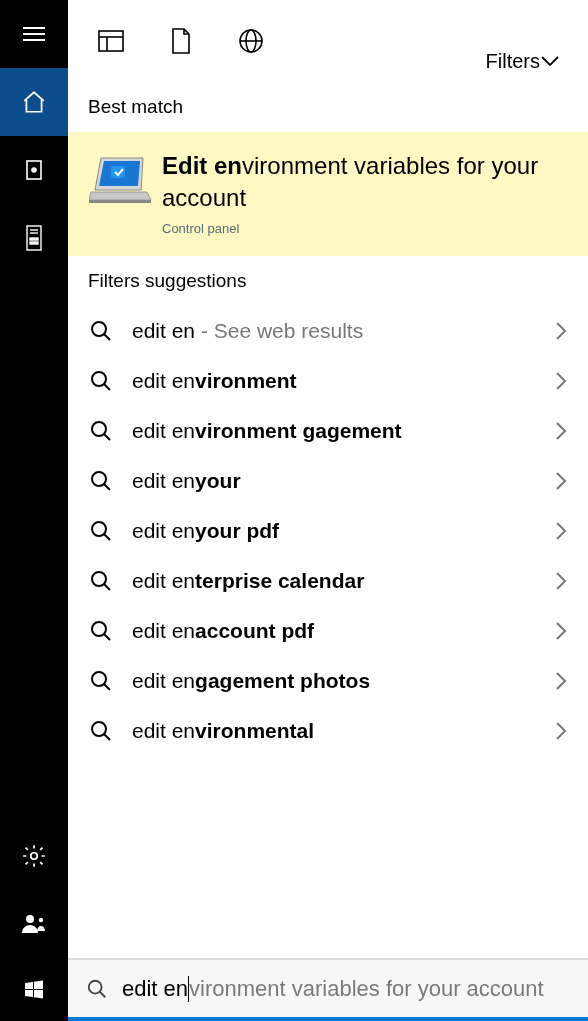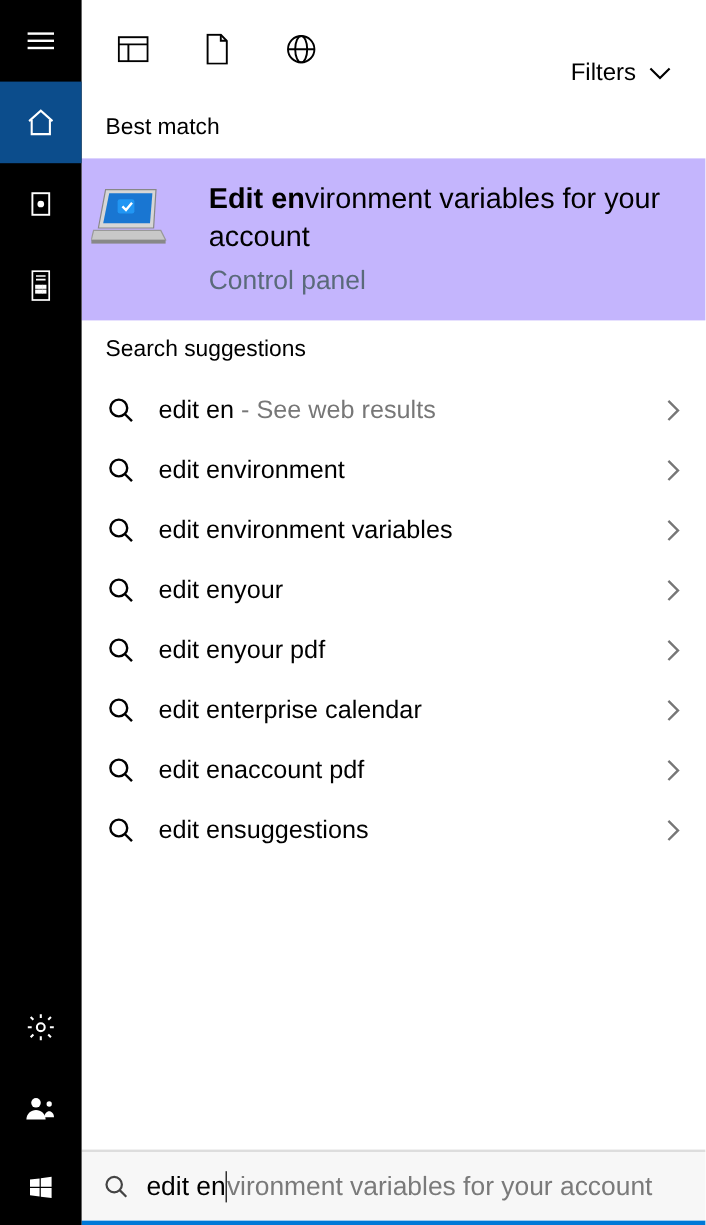--- a/index.html
+++ b/index.html
@@ -50,60 +50,59 @@
       align-items: center;
       padding: 0 18px 0 18px;
       border-bottom: 0;
     }
     .topbar-icons { display: flex; gap: 46px; margin-left: 12px; }
     .topbar-icon { color: #000; cursor: pointer; display:flex; align-items:center; justify-content:center; }
     .filters {
       margin-left: auto;
       display: flex;
       align-items: center;
-      gap: 10px;
       font-size: 20px;
       cursor: pointer;
       padding-right: 10px;
       margin-top: 40px;
     }
     .chev-down { width: 20px; height: 12px; }
 
     .section-header {
       font-weight: 400;
       font-size: 19px;
       padding: 14px 20px 14px 20px;
     }
 
     
     .best-match {
-      background: #c4b5fd;
-      display: flex;
-      padding: 18px 20px 20px 8px;
-      gap: 34px;
+      background: #fef9c3;
+      display: flex;
+      padding: 18px 20px 20px 21px;
+      gap: 9px;
       cursor: pointer;
     }
     .laptop-icon { flex: 0 0 64px; height: 56px; position: relative; }
     .best-text { flex: 1; }
     .best-title { font-size: 24px; line-height: 1.35; color: #000; }
     .best-title b { font-weight: 700; }
-    .best-sub { color: #5a6a7a; font-size: 22px; margin-top: 6px; }
+    .best-sub { color: #5a6a7a; font-size: 13px; margin-top: 6px; }
 
     
     .sugg-list { display: flex; flex-direction: column; }
     .sugg-row {
       display: flex;
       align-items: center;
       padding: 13px 20px 13px 20px;
       cursor: pointer;
     }
     .sugg-row .mag { flex: 0 0 26px; margin-right: 18px; }
     .sugg-text { font-size: 21px; color: #000; flex: 1; }
     .sugg-text .light { color: #777; font-weight: 400; }
-    .sugg-text b { font-weight: 400; text-align: right; }
+    .sugg-text b { font-weight: 700; text-align: right; }
     .sugg-chev { color: #555; }
 
     
     .searchbar {
       height: 63px;
       display: flex;
       align-items: center;
       border-top: 2px solid #ddd;
       border-bottom: 4px solid #0078d7;
       background: #f3f3f3;
@@ -243,21 +242,21 @@
       </svg>
     </div>
     <div class="best-text">
       <div class="best-title">
         <b>Edit en</b><span>vironment variables for your account</span>
       </div>
       <div class="best-sub">Control panel</div>
     </div>
   </div>
 
-  <div class="section-header">Search suggestions</div>
+  <div class="section-header">Filters suggestions</div>
 
   <div class="sugg-list" id="sugg-list">
       <div class="sugg-row">
         <svg class="mag" width="24" height="24" viewBox="0 0 24 24">
           <circle cx="10" cy="10" r="7" fill="none" stroke="#000" stroke-width="2"></circle>
           <line x1="21" y1="21" x2="15" y2="15" stroke="#000" stroke-width="2"></line>
         </svg>
         <div class="sugg-text"><span>edit en</span><span class="light"> - See web results</span></div>
         <svg width="14" height="22" viewBox="0 0 14 22" class="sugg-chev">
           <path d="M3 3l8 8-8 8" fill="none" stroke="#777" stroke-width="2"></path>
@@ -271,21 +270,21 @@
         <div class="sugg-text"><span>edit en</span><b>vironment</b></div>
         <svg width="14" height="22" viewBox="0 0 14 22" class="sugg-chev">
           <path d="M3 3l8 8-8 8" fill="none" stroke="#777" stroke-width="2"></path>
         </svg>
       </div>
       <div class="sugg-row">
         <svg class="mag" width="24" height="24" viewBox="0 0 24 24">
           <circle cx="10" cy="10" r="7" fill="none" stroke="#000" stroke-width="2"></circle>
           <line x1="21" y1="21" x2="15" y2="15" stroke="#000" stroke-width="2"></line>
         </svg>
-        <div class="sugg-text"><span>edit en</span><b>vironment variables</b></div>
+        <div class="sugg-text"><span>edit en</span><b>vironment gagement</b></div>
         <svg width="14" height="22" viewBox="0 0 14 22" class="sugg-chev">
           <path d="M3 3l8 8-8 8" fill="none" stroke="#777" stroke-width="2"></path>
         </svg>
       </div>
       <div class="sugg-row">
         <svg class="mag" width="24" height="24" viewBox="0 0 24 24">
           <circle cx="10" cy="10" r="7" fill="none" stroke="#000" stroke-width="2"></circle>
           <line x1="21" y1="21" x2="15" y2="15" stroke="#000" stroke-width="2"></line>
         </svg>
         <div class="sugg-text"><span>edit en</span><b>your</b></div>
@@ -321,21 +320,31 @@
         <div class="sugg-text"><span>edit en</span><b>account pdf</b></div>
         <svg width="14" height="22" viewBox="0 0 14 22" class="sugg-chev">
           <path d="M3 3l8 8-8 8" fill="none" stroke="#777" stroke-width="2"></path>
         </svg>
       </div>
       <div class="sugg-row">
         <svg class="mag" width="24" height="24" viewBox="0 0 24 24">
           <circle cx="10" cy="10" r="7" fill="none" stroke="#000" stroke-width="2"></circle>
           <line x1="21" y1="21" x2="15" y2="15" stroke="#000" stroke-width="2"></line>
         </svg>
-        <div class="sugg-text"><span>edit en</span><b>suggestions</b></div>
+        <div class="sugg-text"><span>edit en</span><b>gagement photos</b></div>
+        <svg width="14" height="22" viewBox="0 0 14 22" class="sugg-chev">
+          <path d="M3 3l8 8-8 8" fill="none" stroke="#777" stroke-width="2"></path>
+        </svg>
+      </div>
+      <div class="sugg-row">
+        <svg class="mag" width="24" height="24" viewBox="0 0 24 24">
+          <circle cx="10" cy="10" r="7" fill="none" stroke="#000" stroke-width="2"></circle>
+          <line x1="21" y1="21" x2="15" y2="15" stroke="#000" stroke-width="2"></line>
+        </svg>
+        <div class="sugg-text"><span>edit en</span><b>vironmental</b></div>
         <svg width="14" height="22" viewBox="0 0 14 22" class="sugg-chev">
           <path d="M3 3l8 8-8 8" fill="none" stroke="#777" stroke-width="2"></path>
         </svg>
       </div>
     </div>
 
   <div style="flex:1"></div>
 
   <div class="searchbar">
     <div class="search-input-wrap">

